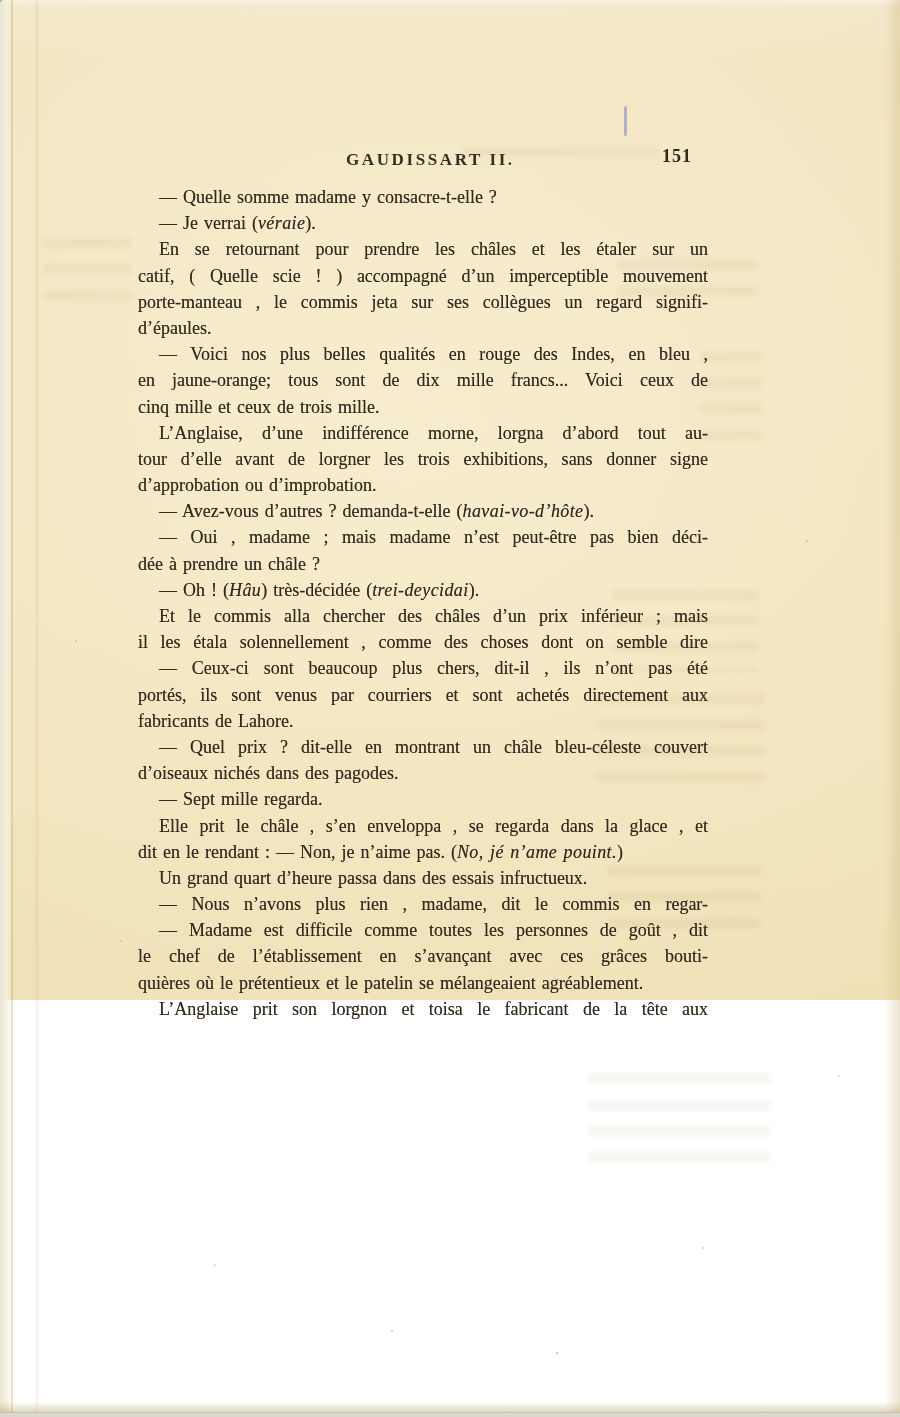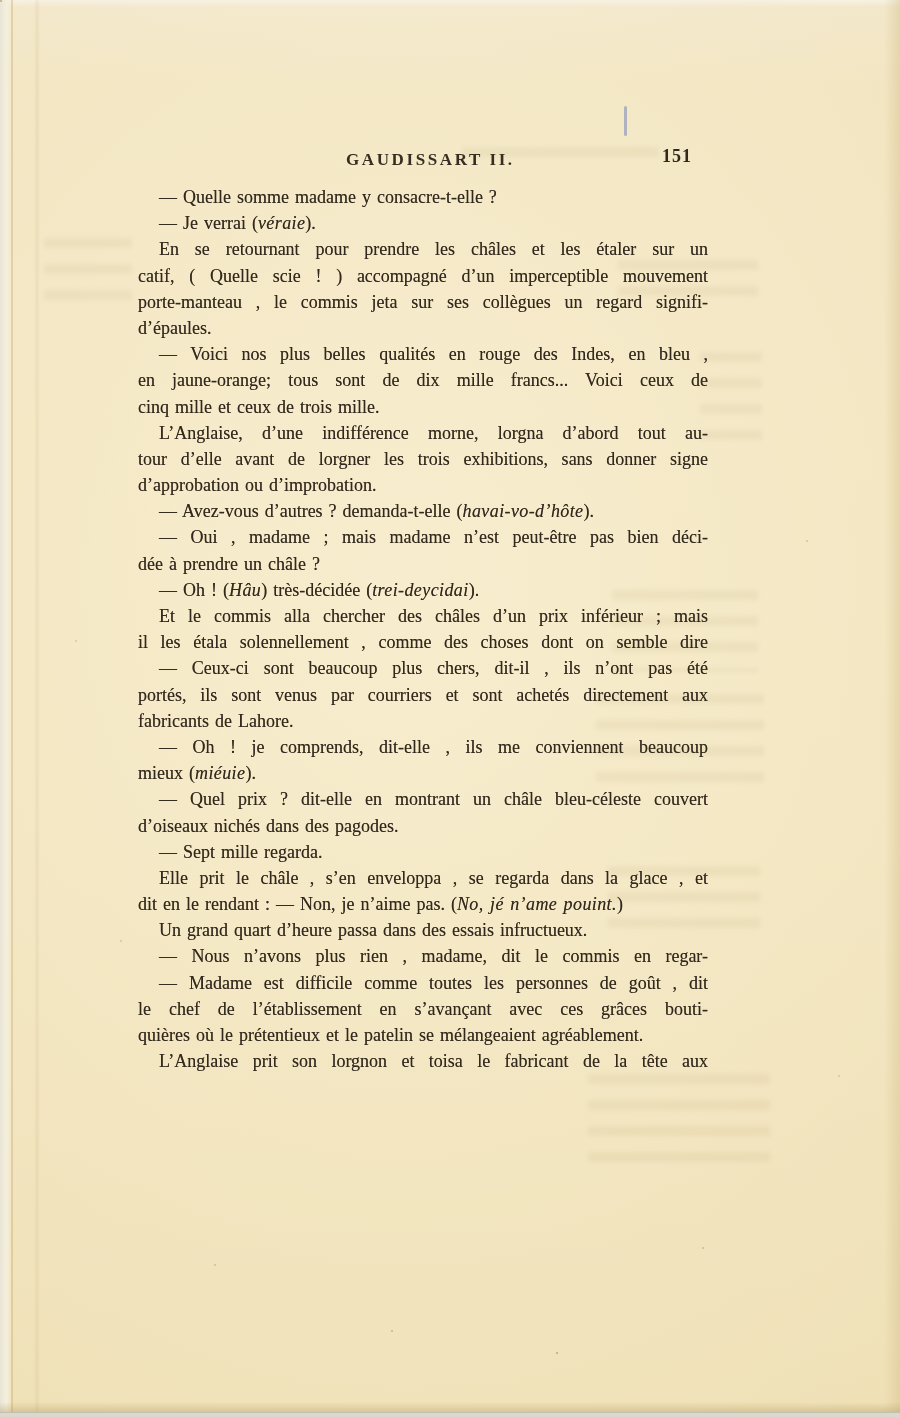--- a/index.html
+++ b/index.html
@@ -3,21 +3,21 @@
 <meta charset="utf-8">
 <style>
   html, body {
     margin: 0; padding: 0;
     width: 900px; height: 1417px;
     overflow: hidden;
     font-family: "Liberation Serif", "DejaVu Serif", serif;
   }
   .page {
     position: relative;
-    width: 900px; height: 1417px;
+    width: 900px; height: 1000px;
     background:
       radial-gradient(ellipse 120% 90% at 45% 42%, rgba(255,250,228,0.35), rgba(216,190,130,0.14) 95%),
       linear-gradient(180deg, #f4ead0 0%, #f3e7c4 6%, #f3e6c1 60%, #f1e3ba 100%);
     color: #32291e;
   }
   
   .edge-top    { position:absolute; left:0; top:0; width:900px; height:7px;
                  background:linear-gradient(180deg, #f6f1e2, rgba(246,241,226,0)); }
   .edge-left   { position:absolute; left:0; top:0; width:12px; height:1417px;
                  background:linear-gradient(90deg, #e9e5d6 0%, #f5efdd 55%, rgba(245,239,221,0)); }
@@ -137,24 +137,20 @@
       <div>
         <div class="line indent full"><span>Et le commis alla chercher des châles d’un prix inférieur ; mais</span></div>
         <div class="line full"><span>il les étala solennellement , comme des choses dont on semble dire</span></div>
       </div>
       <div>
         <div class="line indent full"><span>— Ceux-ci sont beaucoup plus chers, dit-il , ils n’ont pas été</span></div>
         <div class="line full"><span>portés, ils sont venus par courriers et sont achetés directement aux</span></div>
         <div class="line"><span>fabricants de Lahore.</span></div>
       </div>
       <div>
-        <div class="line indent full"><span>— Oh ! je comprends, dit-elle , ils me conviennent beaucoup</span></div>
-        <div class="line"><span>mieux (</span><em>miéuie</em><span>).</span></div>
-      </div>
-      <div>
         <div class="line indent full"><span>— Quel prix ? dit-elle en montrant un châle bleu-céleste couvert</span></div>
         <div class="line"><span>d’oiseaux nichés dans des pagodes.</span></div>
       </div>
       <div>
         <div class="line indent"><span>— Sept mille regarda.</span></div>
       </div>
       <div>
         <div class="line indent full"><span>Elle prit le châle , s’en enveloppa , se regarda dans la glace , et</span></div>
         <div class="line"><span>dit en le rendant : — Non, je n’aime pas. (</span><em>No, jé n’ame pouint.</em><span>)</span></div>
       </div>

